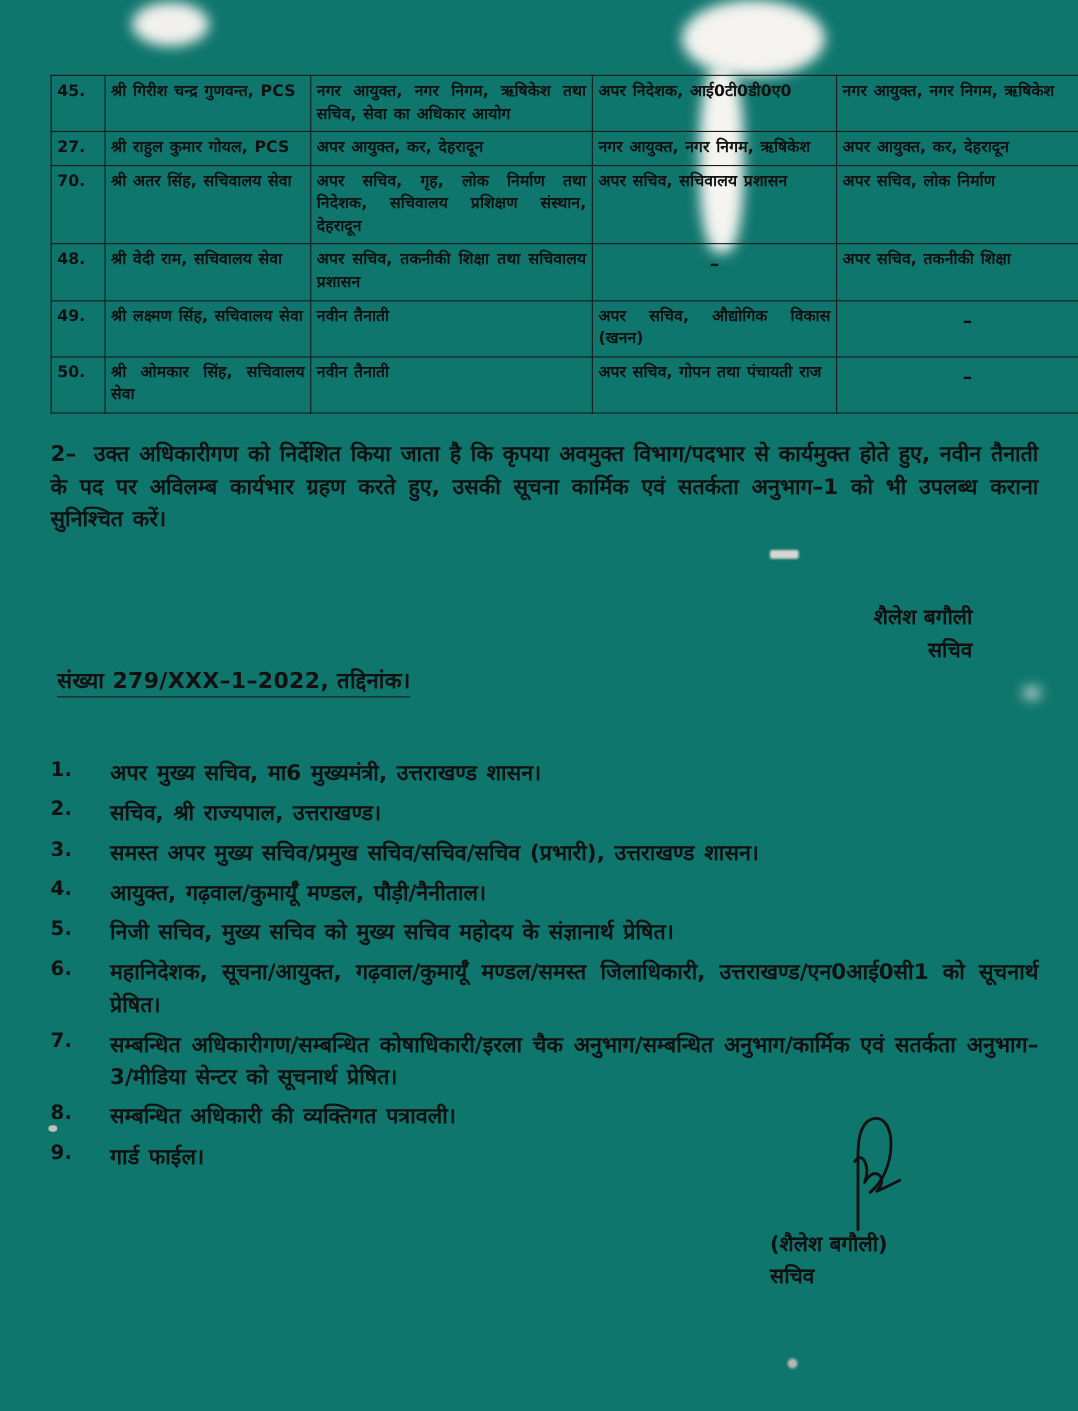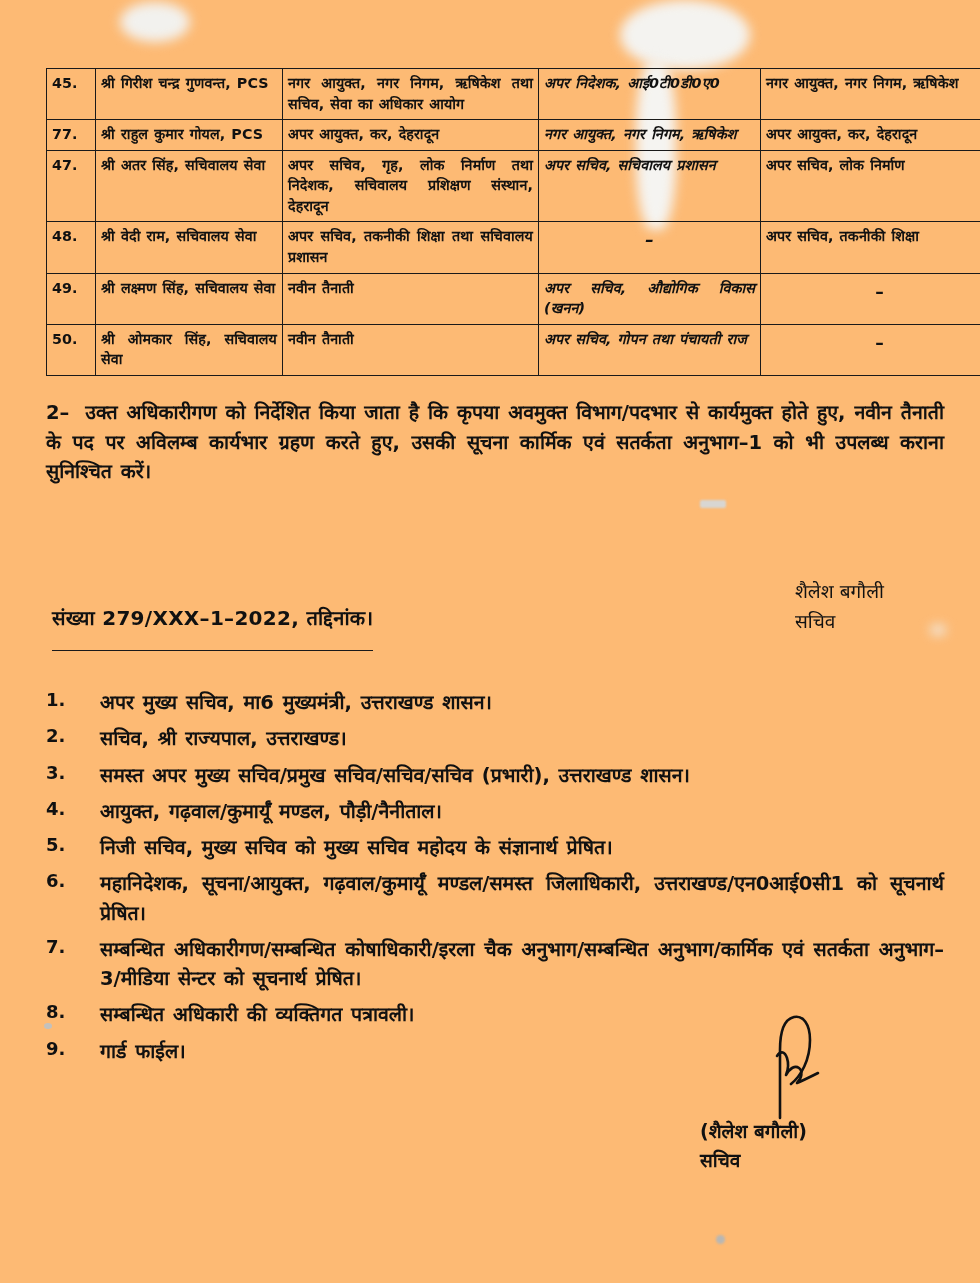--- a/index.html
+++ b/index.html
@@ -10,21 +10,21 @@
   }
   body {
     font-family: "DejaVu Sans", sans-serif;
     color: #111111;
   }
   .page {
     position: relative;
     width: 980px;
     height: 1283px;
     margin: 0 auto;
-    background: #fdba74;
+    background: #0f766e;
     overflow: hidden;
   }
   
   .scan-blotch {
     position: absolute;
     background: #f2f1ee;
     border-radius: 50%;
     filter: blur(6px);
     pointer-events: none;
   }
@@ -54,21 +54,21 @@
     padding: 4px 5px 5px 5px;
     font-size: 14.3px;
     line-height: 1.44;
     font-weight: 600;
     letter-spacing: 0.1px;
     word-spacing: 1px;
   }
   td.c-sn   { width: 38px; text-align: left; padding-left: 5px; }
   td.c-name { width: 176px; margin-left: 48px; }
   td.c-from { width: 245px; }
-  td.c-to   { width: 211px; font-style: italic; }
+  td.c-to   { width: 211px; }
   td.c-new  { width: 227px; }
 
   .just { text-align: justify; text-align-last: left; }
   .ctr  { text-align: center; }
   .dash { display:block; text-align:center; font-size:17px; font-weight:700; padding-top:2px;}
 
   
   .para2 {
     position: absolute;
     left: 46px;
@@ -83,37 +83,37 @@
   }
   .para2 .num {
     font-weight: 700;
     margin-right: 16px;
   }
 
   
   .sign1 {
     position: absolute;
     right: 96px;
-    top: 576px;
-    text-align: left;
+    top: 546px;
+    text-align: right;
     font-size: 19px;
-    font-weight: 400;
+    font-weight: 700;
     line-height: 1.6;
   }
 
   
   .sankhya {
     position: absolute;
     left: 52px;
     top: 604px;
     font-size: 20px;
     font-weight: 700;
     letter-spacing: 0.3px;
     border-bottom: 1.8px solid #1a1a1a;
-    padding-bottom: 19px;
+    padding-bottom: 2px;
     display: inline-block;
   }
   .pratilipi {
     position: absolute;
     left: 100px;
     top: 648px;
     font-size: 19.5px;
     font-weight: 600;
     word-spacing: 2px;
   }
@@ -183,28 +183,28 @@
     <table class="doc">
       <tbody>
         <tr>
           <td class="c-sn">45.</td>
           <td class="c-name just">श्री गिरीश चन्द्र गुणवन्त, PCS</td>
           <td class="c-from just">नगर आयुक्त, नगर निगम, ऋषिकेश तथा सचिव, सेवा का अधिकार आयोग</td>
           <td class="c-to just">अपर निदेशक, आई0टी0डी0ए0</td>
           <td class="c-new">नगर आयुक्त, नगर निगम, ऋषिकेश</td>
         </tr>
         <tr>
-          <td class="c-sn">77.</td>
+          <td class="c-sn">27.</td>
           <td class="c-name just">श्री राहुल कुमार गोयल, PCS</td>
           <td class="c-from">अपर आयुक्त, कर, देहरादून</td>
           <td class="c-to just">नगर आयुक्त, नगर निगम, ऋषिकेश</td>
           <td class="c-new">अपर आयुक्त, कर, देहरादून</td>
         </tr>
         <tr>
-          <td class="c-sn">47.</td>
+          <td class="c-sn">70.</td>
           <td class="c-name just">श्री अतर सिंह, सचिवालय सेवा</td>
           <td class="c-from just">अपर सचिव, गृह, लोक निर्माण तथा निदेशक, सचिवालय प्रशिक्षण संस्थान, देहरादून</td>
           <td class="c-to just">अपर सचिव, सचिवालय प्रशासन</td>
           <td class="c-new">अपर सचिव, लोक निर्माण</td>
         </tr>
         <tr>
           <td class="c-sn">48.</td>
           <td class="c-name just">श्री वेदी राम, सचिवालय सेवा</td>
           <td class="c-from just">अपर सचिव, तकनीकी शिक्षा तथा सचिवालय प्रशासन</td>
           <td class="c-to ctr">

